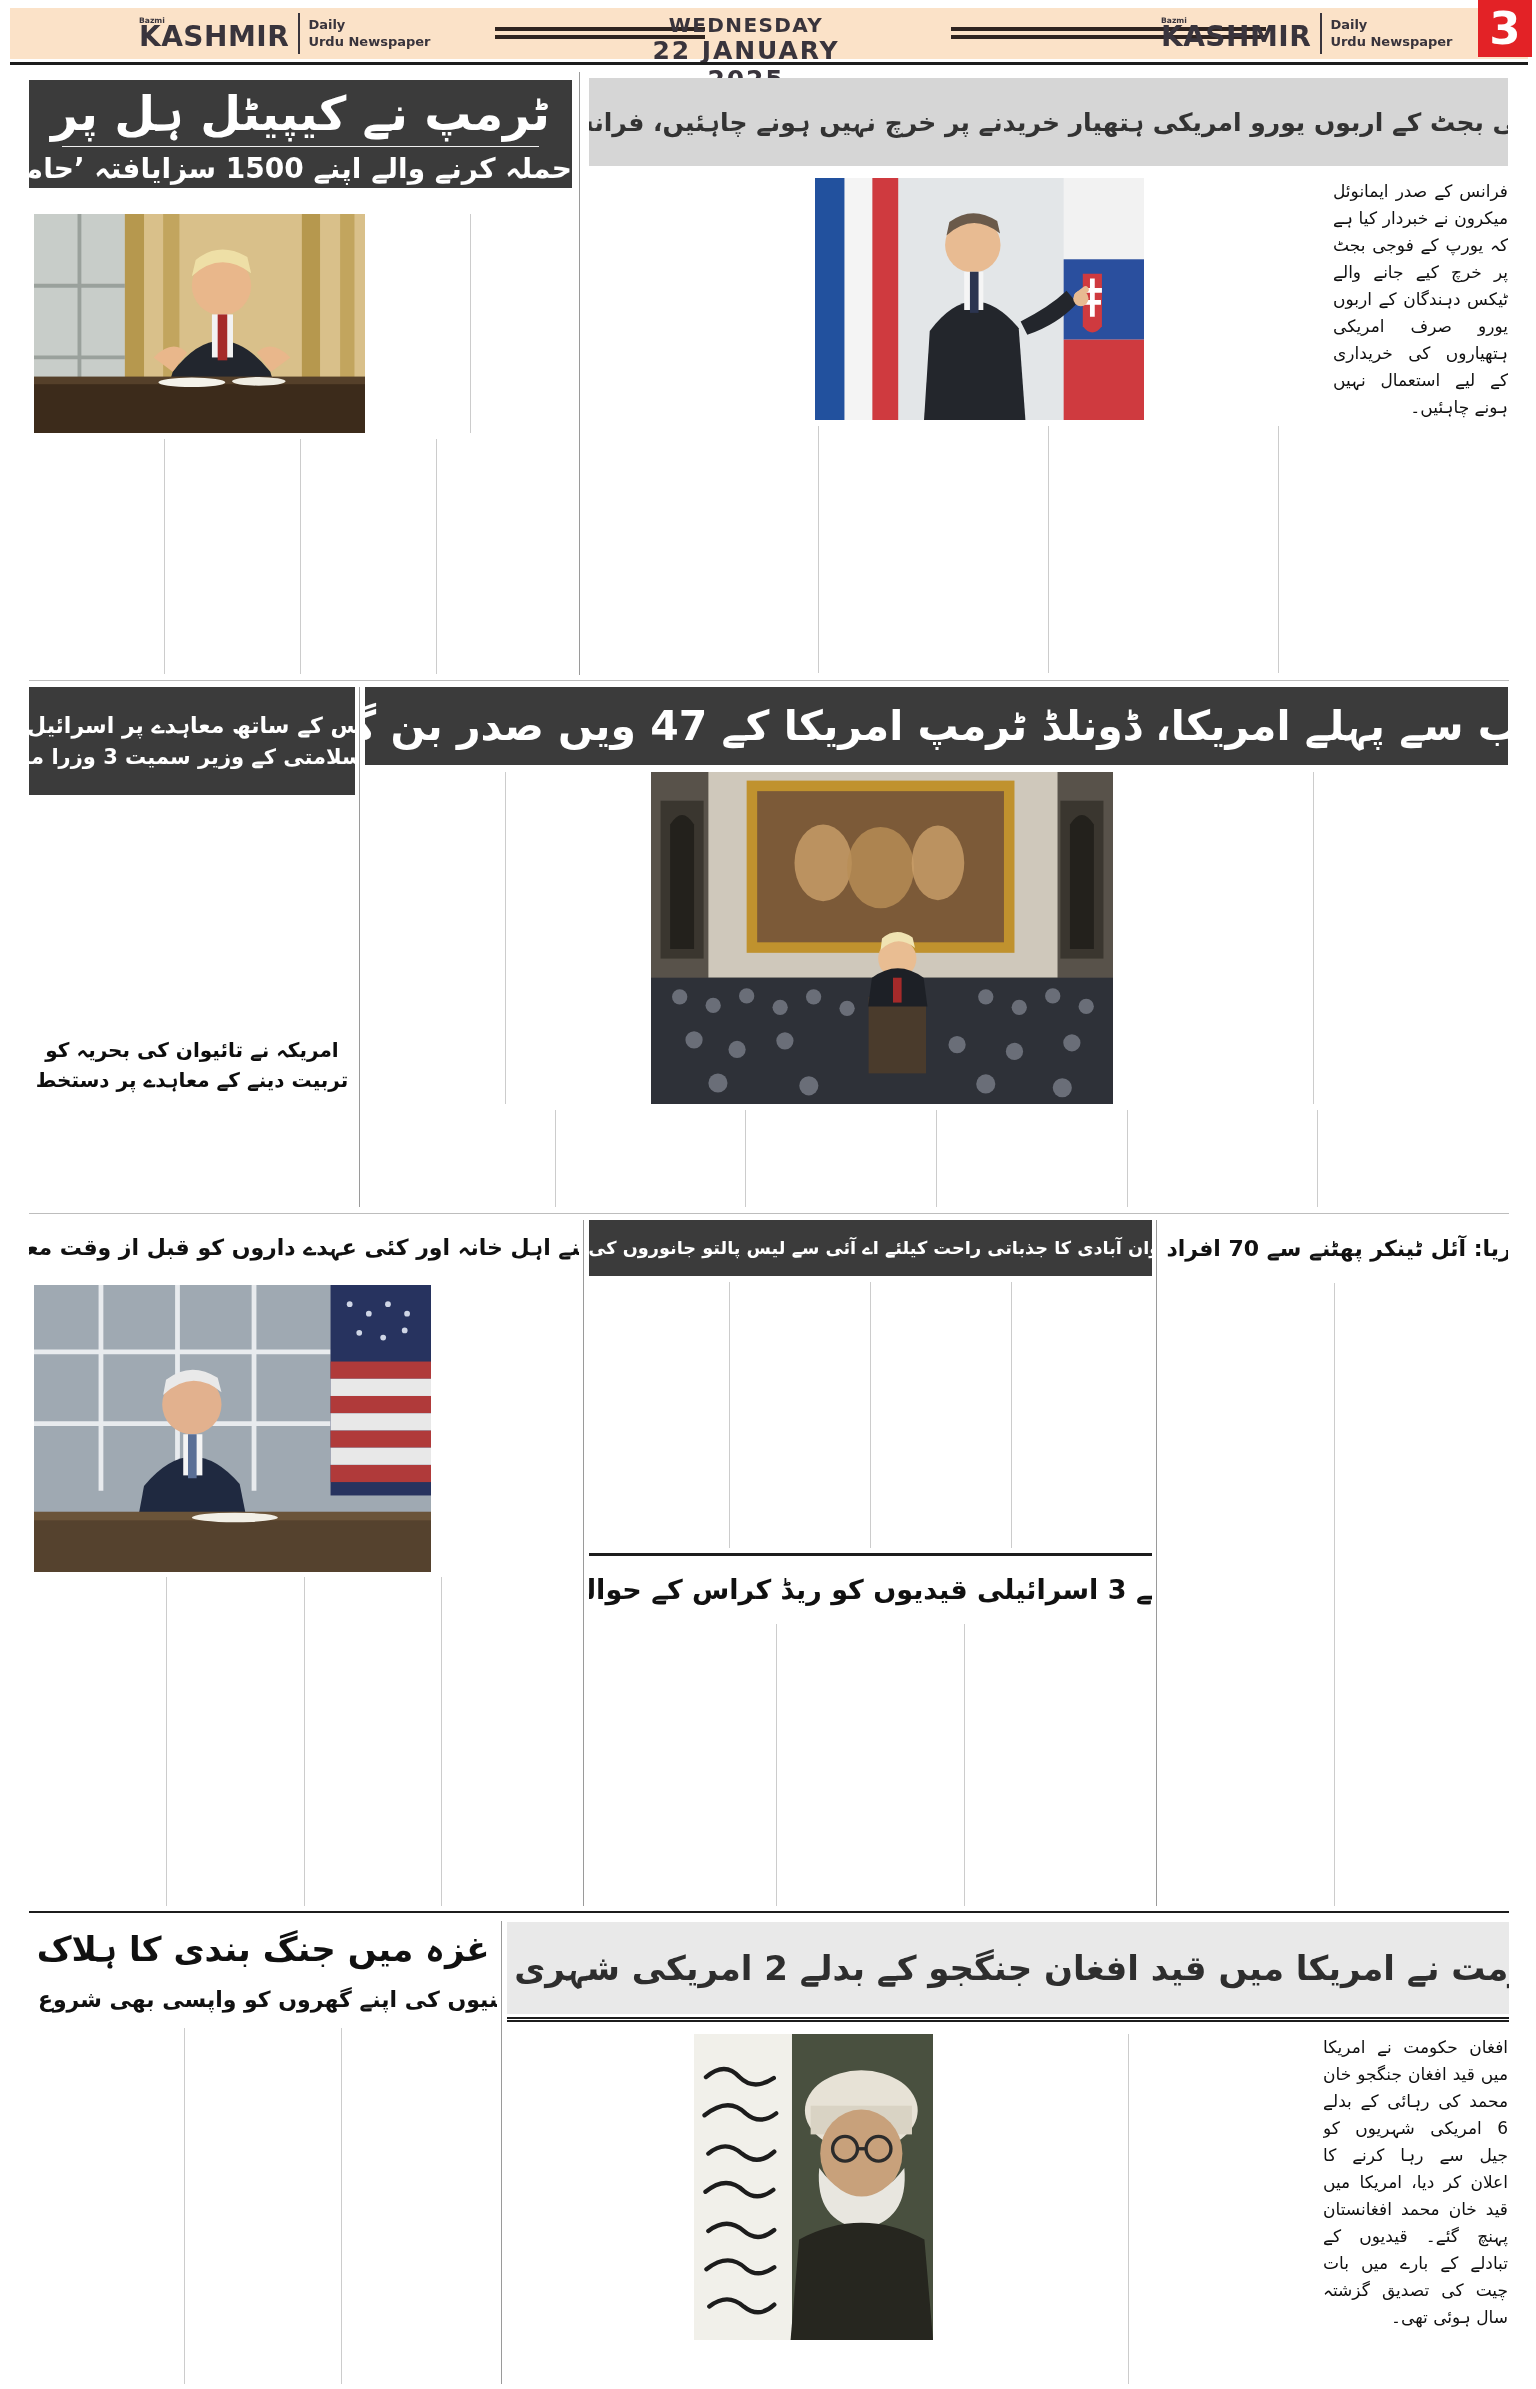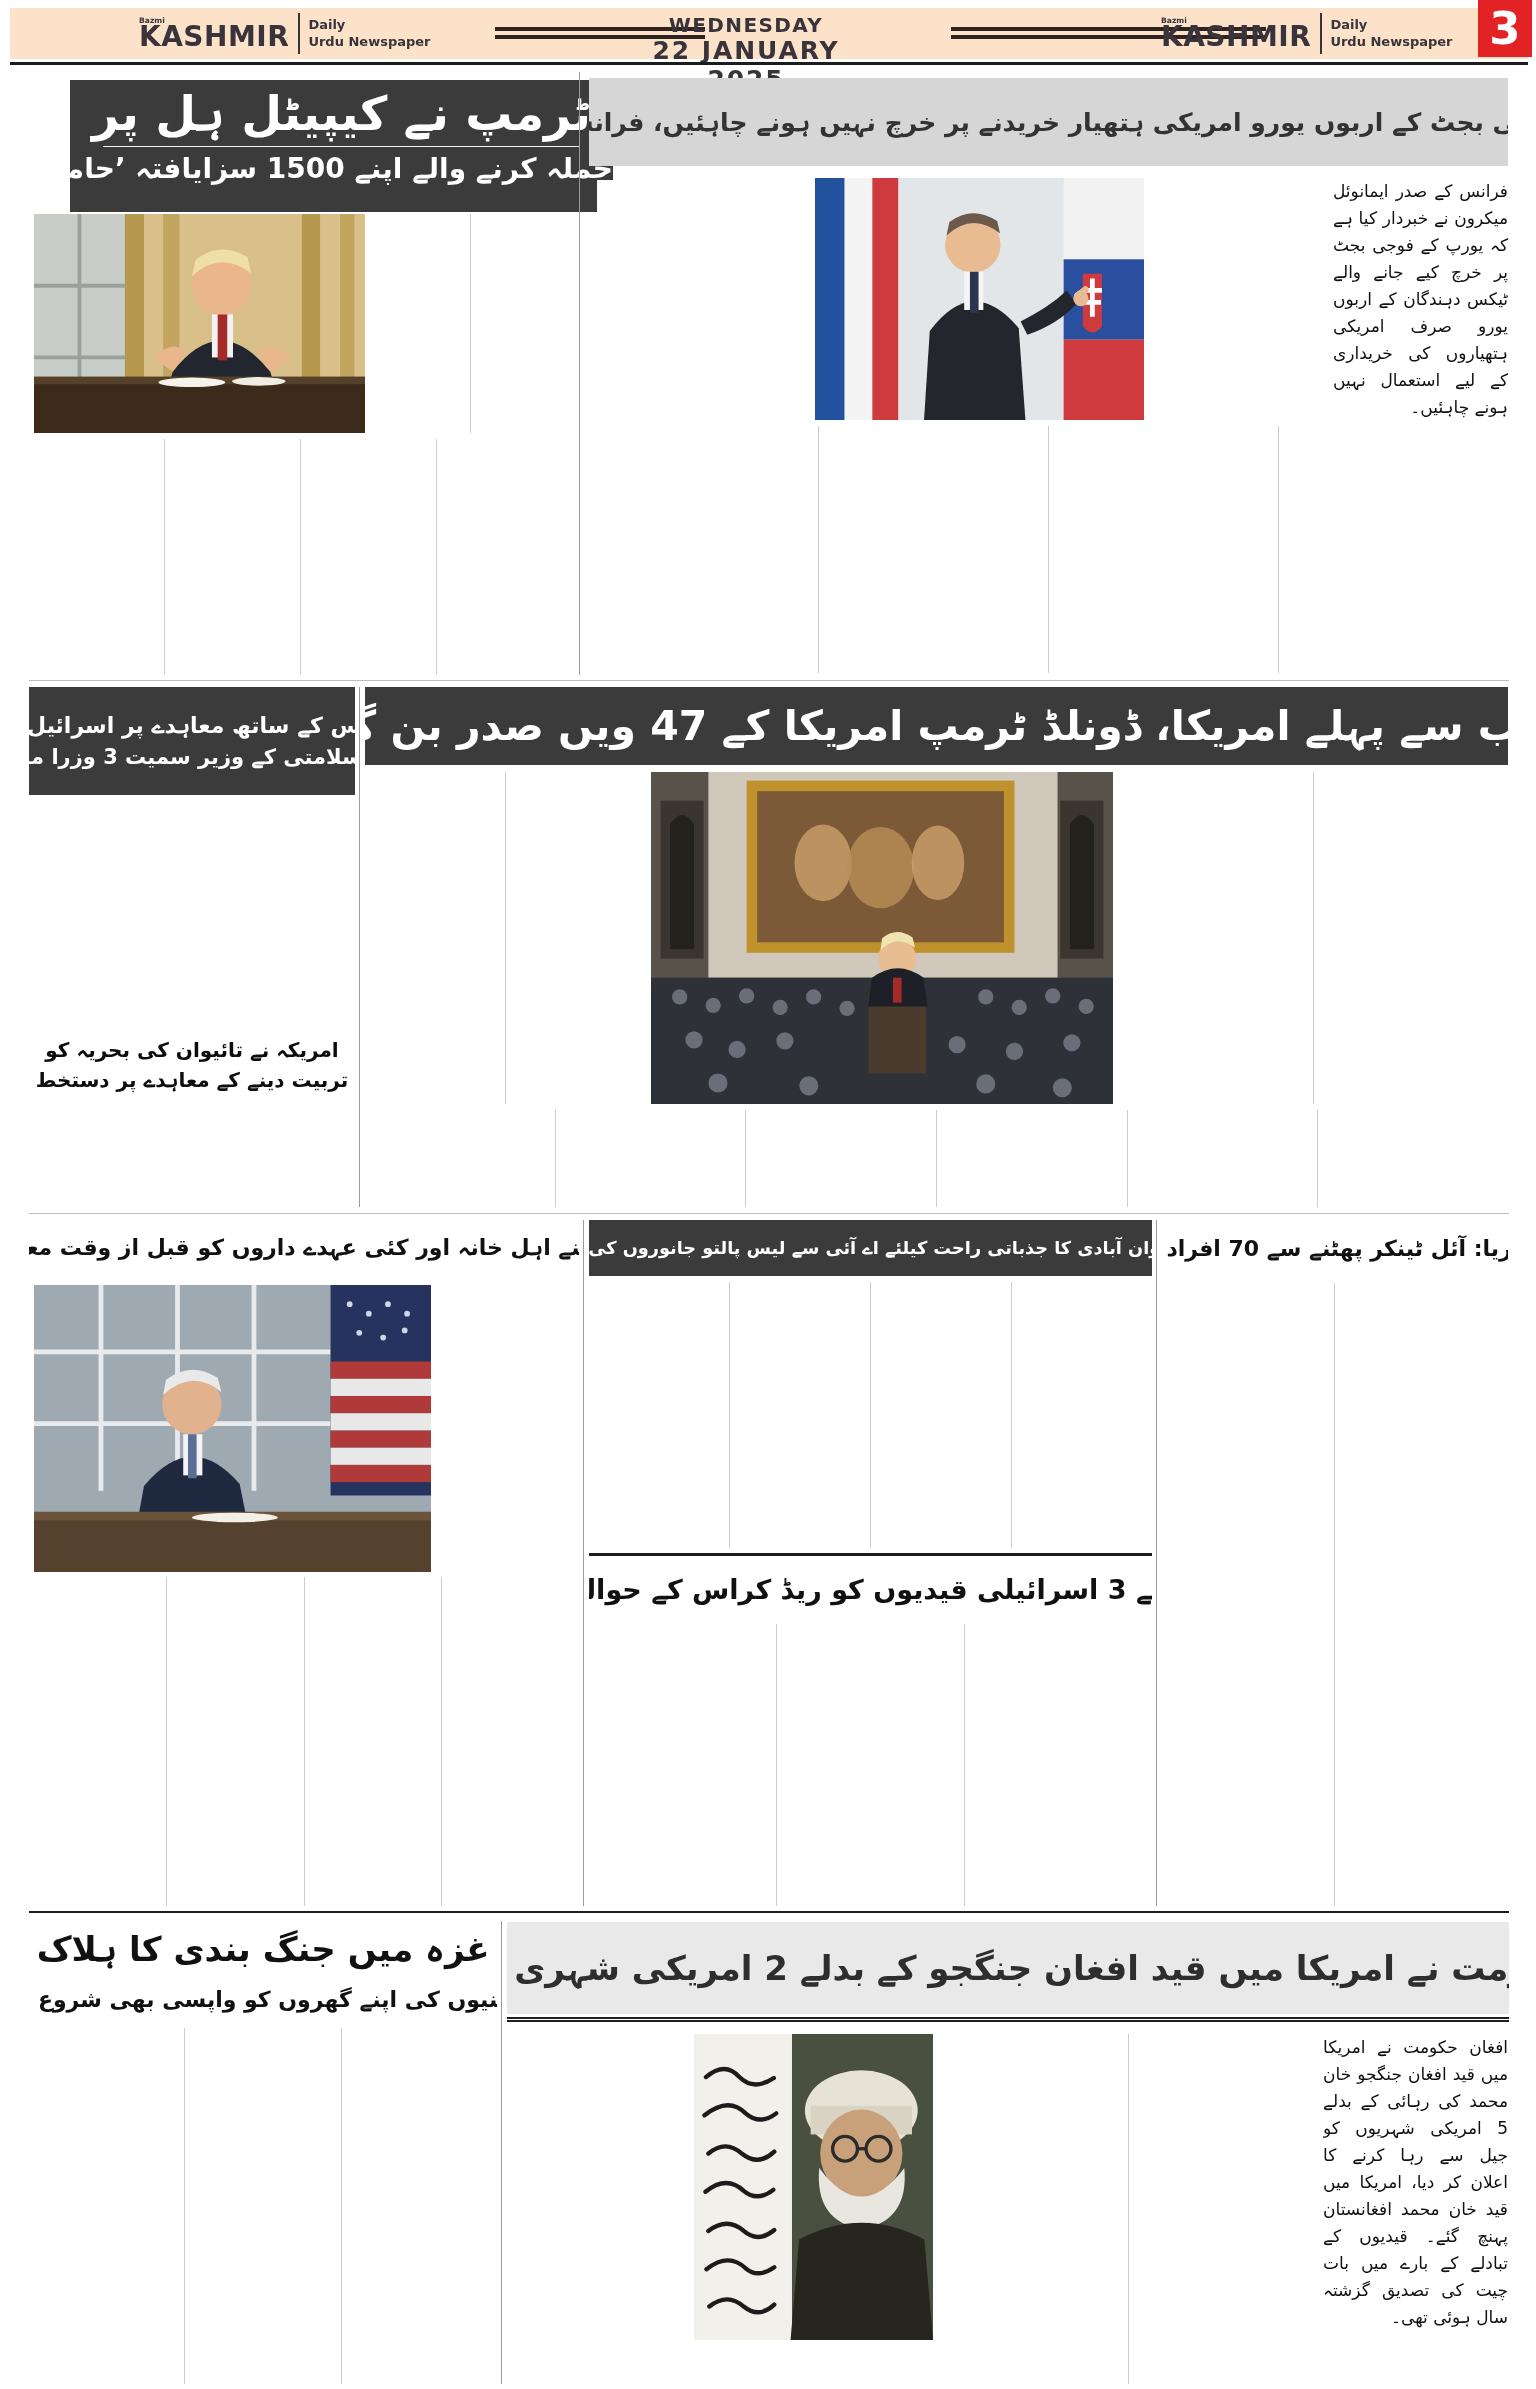--- a/index.html
+++ b/index.html
@@ -88,21 +88,21 @@
   <div class="tag">
     <div>Daily</div>
     <div>Urdu Newspaper</div>
   </div>
 </div>
 
 <div class="abs pagebox center" style="left:1478px;top:0px;width:54px;height:57px;">3</div>
 
 <div class="abs hrule" style="left:9.6px;top:62px;width:1518px;height:2.9px;"></div>
 
-<div class="abs hbox" style="left:29px;top:80px;width:543px;height:132px;padding-top:6.7px;margin-left:41px;">
+<div class="abs hbox" style="left:29px;top:80px;width:543px;height:108px;padding-top:6.7px;">
   <div class="urdu nowrap" style="font-size:47px;text-align:center;line-height:1.15;">ٹرمپ نے کیپیٹل ہل پر</div>
   <div class="hboxrule"></div>
   <div class="urdu nowrap" style="font-size:28px;text-align:center;line-height:1.2;">حملہ کرنے والے اپنے 1500 سزایافتہ ’حامیوں‘ کو معاف کر دیا</div>
 </div>
 
 <div class="abs photo" style="left:34px;top:214px;width:331px;height:219px;">
 <svg viewBox="0 0 692 458" preserveAspectRatio="none">
   <rect width="692" height="458" fill="#d9c08a"></rect>
   <rect x="0" y="0" width="190" height="458" fill="#c8cdc9"></rect>
   <line x1="95" y1="0" x2="95" y2="458" stroke="#9aa19c" stroke-width="8"></line>
@@ -396,17 +396,17 @@
 </svg>
 </div>
 
 <div class="abs cols" style="left:507px;top:2034px;width:183px;height:350px;">
     <div class="col"></div>
   </div>
 <div class="abs cols" style="left:939px;top:2034px;width:378px;height:350px;">
     <div class="col"></div>
     <div class="col"></div>
   </div>
-<div class="abs lead" style="left:1323px;top:2034px;width:185px;height:350px;">افغان حکومت نے امریکا میں قید افغان جنگجو خان محمد کی رہائی کے بدلے 5 امریکی شہریوں کو جیل سے رہا کرنے کا اعلان کر دیا، امریکا میں قید خان محمد افغانستان پہنچ گئے۔ قیدیوں کے تبادلے کے بارے میں بات چیت کی تصدیق گزشتہ سال ہوئی تھی۔</div>
+<div class="abs lead" style="left:1323px;top:2034px;width:185px;height:350px;">افغان حکومت نے امریکا میں قید افغان جنگجو خان محمد کی رہائی کے بدلے 6 امریکی شہریوں کو جیل سے رہا کرنے کا اعلان کر دیا، امریکا میں قید خان محمد افغانستان پہنچ گئے۔ قیدیوں کے تبادلے کے بارے میں بات چیت کی تصدیق گزشتہ سال ہوئی تھی۔</div>
 <div class="abs cols" style="left:694px;top:2344px;width:239px;height:39px;">
     <div class="col"></div>
   </div>
 
 
 </body></html>

